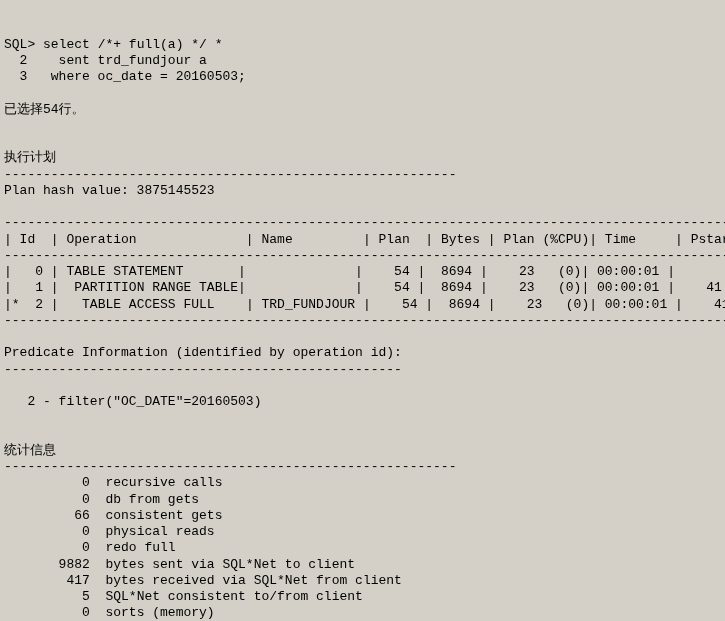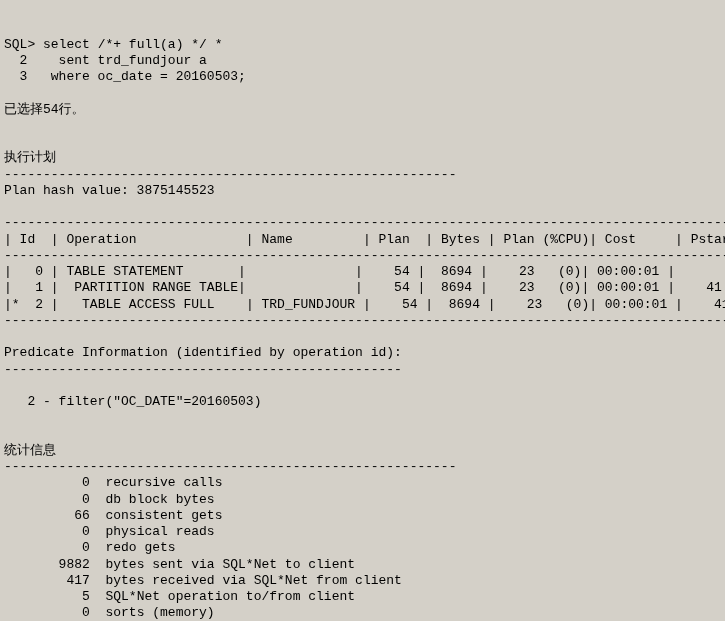--- a/index.html
+++ b/index.html
@@ -23,39 +23,39 @@
 <span>  3  </span><span> where oc_date = 20160503;</span>
 
 <span>已选择54行。</span>
 
 
 <span>执行计划</span>
 <span>----------------------------------------------------------</span>
 <span>Plan hash value: 3875145523</span>
 
 <span>-------------------------------------------------------------------------------------------------------</span>
-| <span>Id</span>  | <span>Operation</span>              | <span>Name</span>         | <span>Plan</span>  | <span>Bytes</span> | <span>Plan (%CPU)</span>| <span>Cost</span>     | <span>Pstart</span>|  |
+| <span>Id</span>  | <span>Operation</span>              | <span>Name</span>         | <span>Plan</span>  | <span>Bytes</span> | <span>Plan (%CPU)</span>| <span>Time</span>     | <span>Pstart</span>|  |
 <span>-------------------------------------------------------------------------------------------------------</span>
 |   <span>0</span> | <span>TABLE STATEMENT</span>       |              |    <span>54</span> |  <span>8694</span> |    <span>23</span>   <span>(0)</span>| <span>00:00:01</span> |       |       |
 |   <span>1</span> |  <span>PARTITION RANGE TABLE</span>|              |    <span>54</span> |  <span>8694</span> |    <span>23</span>   <span>(0)</span>| <span>00:00:01</span> |    <span>41</span> |     |
 |*  <span>2</span> |   <span>TABLE ACCESS FULL</span>    | <span>TRD_FUNDJOUR</span> |    <span>54</span> |  <span>8694</span> |    <span>23</span>   <span>(0)</span>| <span>00:00:01</span> |    <span>41</span> |     |
 <span>-------------------------------------------------------------------------------------------------------</span>
 
 <span>Predicate Information (identified by operation id):</span>
 <span>---------------------------------------------------</span>
 
 <span>   2 - filter("OC_DATE"=20160503)</span>
 
 
 <span>统计信息</span>
 <span>----------------------------------------------------------</span>
           <span>0</span>  <span>recursive calls</span>
-          <span>0</span>  <span>db block bytes</span>
+          <span>0</span>  <span>db from gets</span>
          <span>66</span>  <span>consistent gets</span>
           <span>0</span>  <span>physical reads</span>
-          <span>0</span>  <span>redo gets</span>
+          <span>0</span>  <span>redo full</span>
        <span>9882</span>  <span>bytes sent via SQL*Net to client</span>
         <span>417</span>  <span>bytes received via SQL*Net from client</span>
-          <span>5</span>  <span>SQL*Net operation to/from client</span>
+          <span>5</span>  <span>SQL*Net consistent to/from client</span>
           <span>0</span>  <span>sorts (memory)</span>
             
            
 
 
 </body></html>

